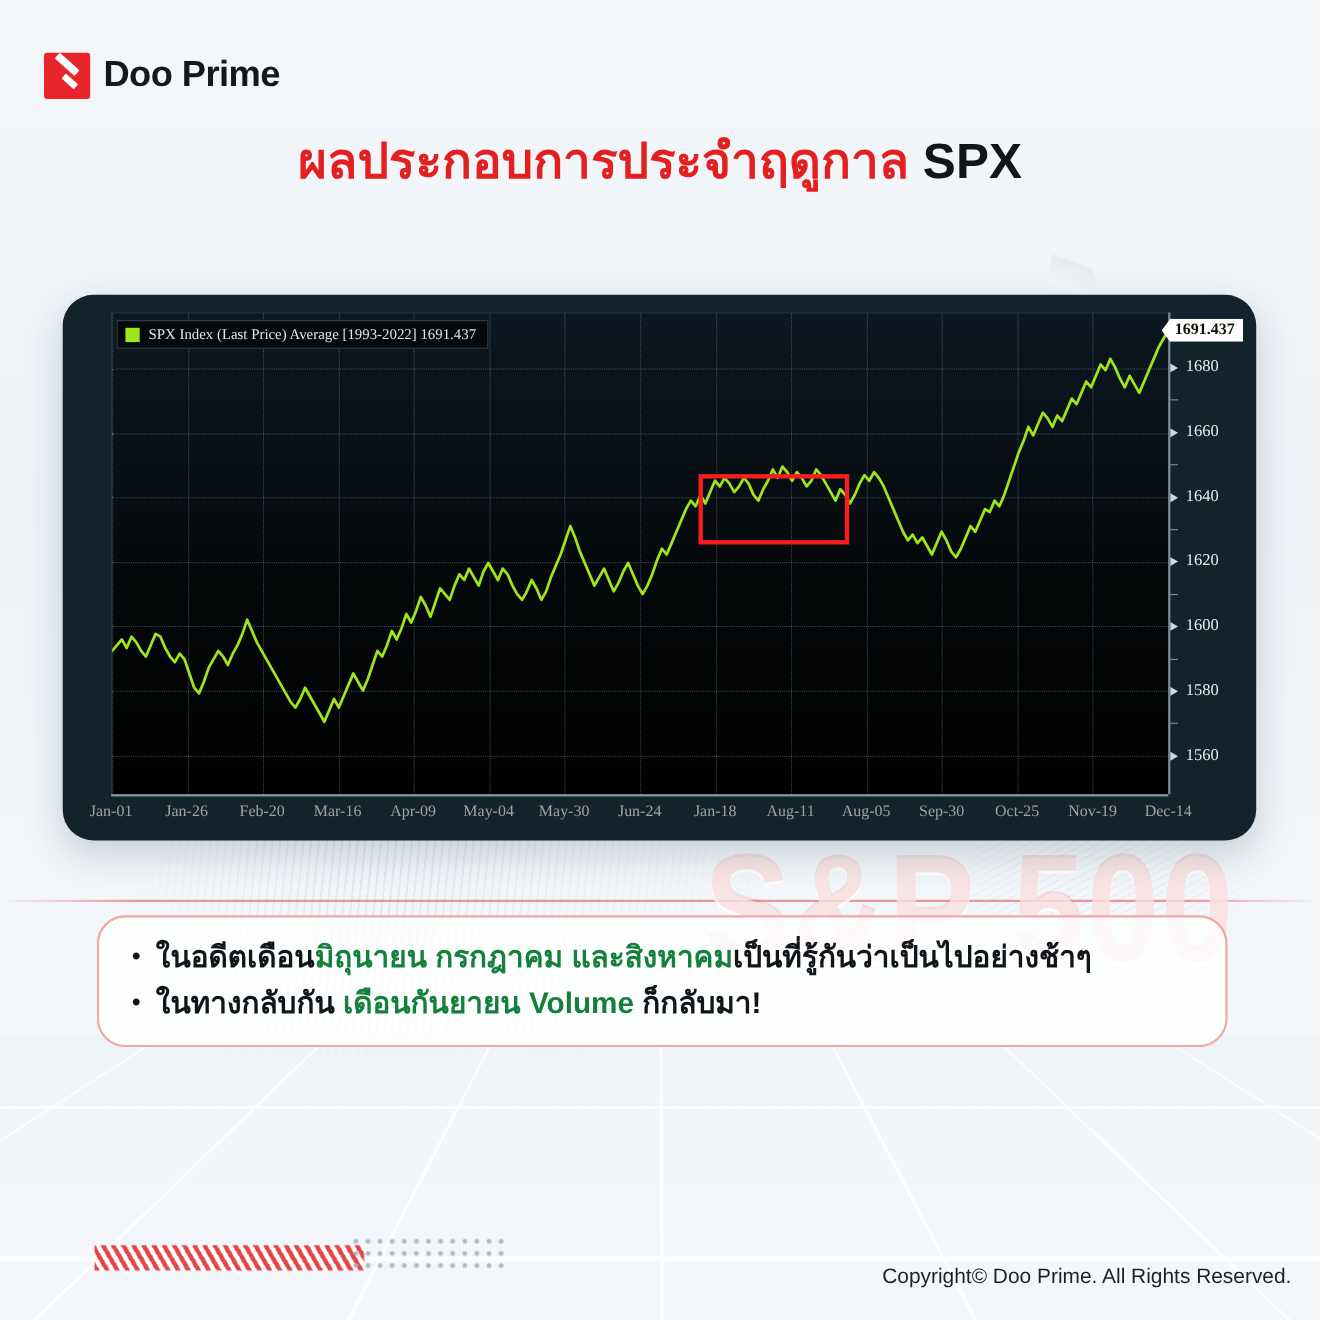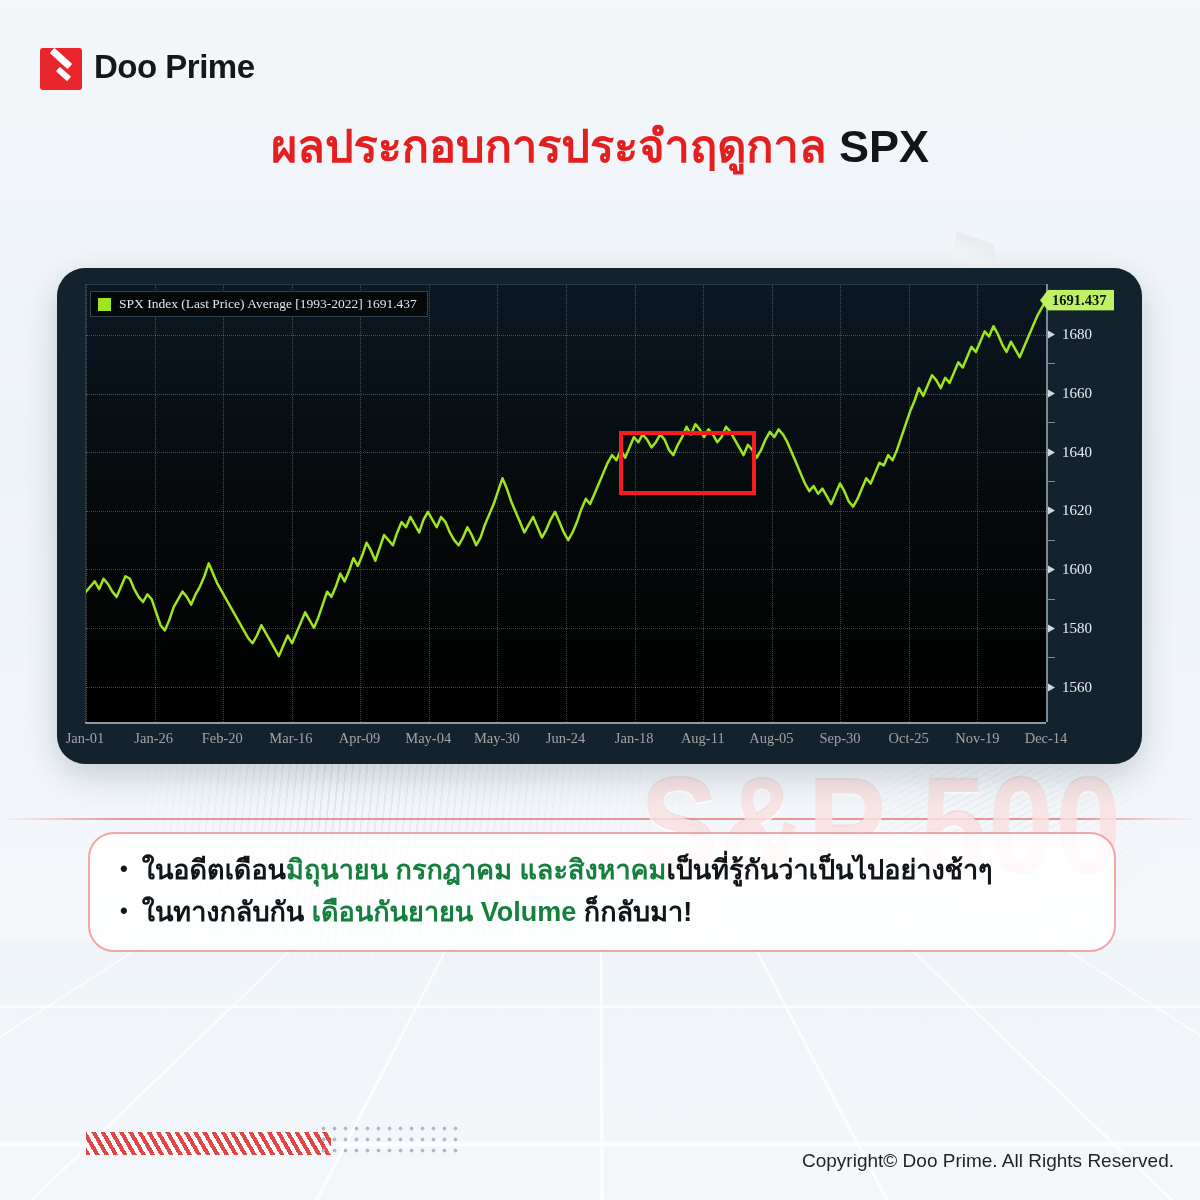--- a/index.html
+++ b/index.html
@@ -85,21 +85,21 @@
   .t-red{ color:#e41f1f; }
   .t-dark{ color:#131518; }
 
   
   .chart-card{
     position:absolute; left:57px; top:268px; width:1085px; height:496px;
     background:#13232e; border-radius:28px;
     box-shadow: 0 12px 34px rgba(25,45,65,.20);
     padding:16px 14px 8px 28px;
   }
-  .chart-inner{ position:relative; width:100%; height:100%; display:flex; flex-direction:column; }
+  .chart-inner{ position:relative; width:100%; height:100%; display:flex; flex-direction:column;margin-left:16px; }
   .plot-wrap{ position:relative; flex:1; display:flex; }
   .plot{
     position:relative; flex:1;
     background:#050a0c;
     background-image: linear-gradient(180deg, #0b1823 0%, #050809 55%, #000 100%);
     border-top:1px solid #2a3c49;
     border-left:1px solid #2a3c49;
   }
   .gridv, .gridh{ position:absolute; inset:0; pointer-events:none; }
   .gridv i{
@@ -132,21 +132,21 @@
     color:#e9eef1; font-size:15px; font-family:"Liberation Serif", serif;
     padding-left:14px; white-space:nowrap;
   }
   .ytick::before{
     content:""; position:absolute; left:0; top:50%; margin-top:-3.5px;
     border-left:7px solid #cfd8de; border-top:4px solid transparent; border-bottom:4px solid transparent;
   }
   .yminor{ position:absolute; left:0; width:7px; height:1px; background:#7f8f99; }
   .ytag{
     position:absolute; left:-8px; transform:translateY(-50%); z-index:7;
-    background:#bef264; color:#0d1206; font-size:14.5px; font-weight:bold;
+    background:#ffffff; color:#0d1206; font-size:14.5px; font-weight:bold;
     font-family:"Liberation Serif", serif;
     padding:2px 8px 2px 12px; white-space:nowrap;
     clip-path: polygon(8px 0, 100% 0, 100% 100%, 8px 100%, 0 50%);
   }
 
   .xaxis{
     height:34px; position:relative; border-top:2px solid #8a98a2; margin-top:0;
   }
   .xtick{
     position:absolute; top:6px; transform:translateX(-50%);

